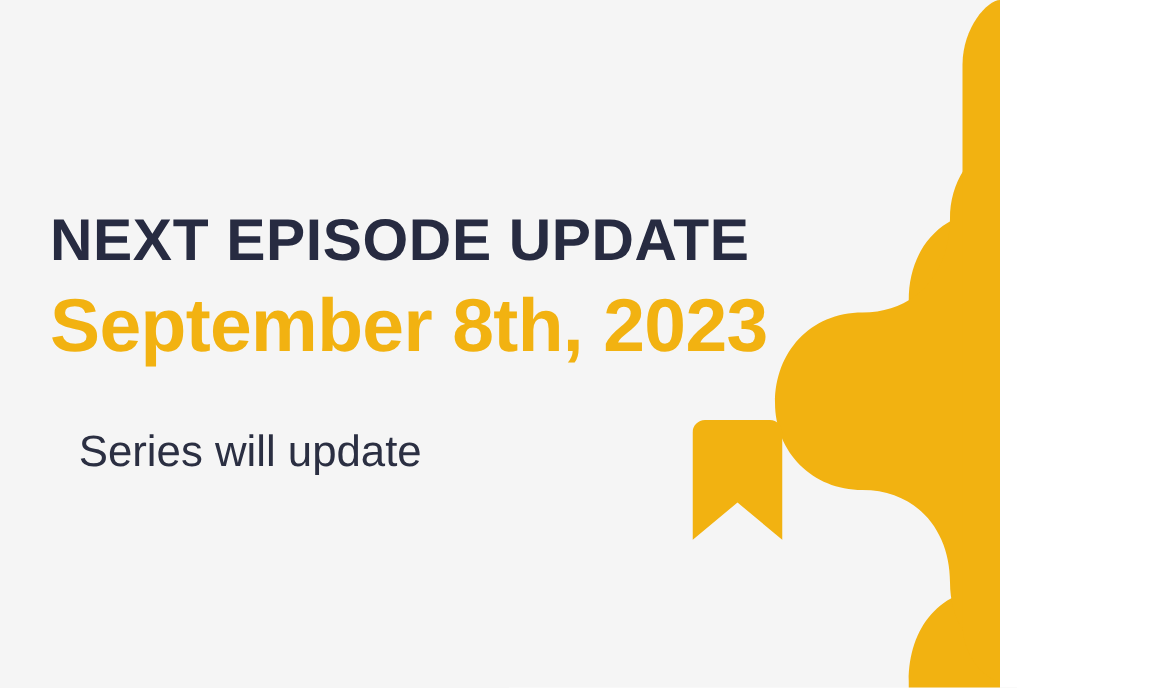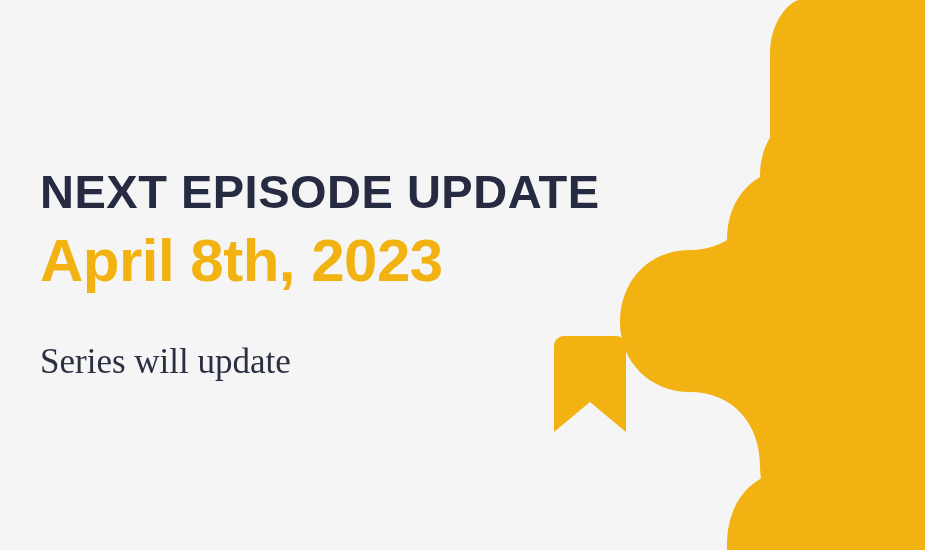--- a/index.html
+++ b/index.html
@@ -7,21 +7,21 @@
     padding: 0;
   }
   body {
     width: 940px;
     height: 550px;
     overflow: hidden;
     font-family: "Liberation Sans", sans-serif;
   }
   #banner {
     position: relative;
-    width: 925px;
+    width: 800px;
     height: 550px;
     background: #f5f5f5;
     overflow: hidden;
   }
   #wave-decoration {
     position: absolute;
     top: 0;
     left: 0;
     width: 940px;
     height: 550px;
@@ -53,26 +53,27 @@
     margin: 16px 0 0 0;
     white-space: nowrap;
   }
   #subtext-block {
     position: absolute;
     left: 40px;
     top: 336px;
     width: 500px;
   }
   .subtext-line {
-    font-family: Liberation Serif, serif;
+    font-family: Liberation Sans, sans-serif;
     font-size: 35px;
     font-weight: 400;
     line-height: 52px;
     color: #2b2f42;
     white-space: nowrap;
+    margin-left: 23px;
   }
   .subtext-strong {
     font-weight: 700;
   }
   #bookmark-icon {
     position: absolute;
     left: 554px;
     top: 336px;
     width: 72px;
     height: 96px;
@@ -110,21 +111,21 @@
              L 940 0
              L 940 550
              L 820 550
              C 790 550 770 528 770 498
              L 770 52
              C 770 22 790 0 800 0 Z" fill="#f2b211"></path>
   </svg>
 
   <div id="content">
     <h1 id="headline">NEXT EPISODE UPDATE</h1>
-    <div id="date-line">April 8th, 2023</div>
+    <div id="date-line">September 8th, 2023</div>
   </div>
 
   <div id="subtext-block">
     <div class="subtext-line">Series will update</div>
   </div>
 
   <svg id="bookmark-icon" viewBox="0 0 72 96" xmlns="http://www.w3.org/2000/svg">
     <path d="M 0 10
              C 0 4.5 4.5 0 10 0
              L 62 0

